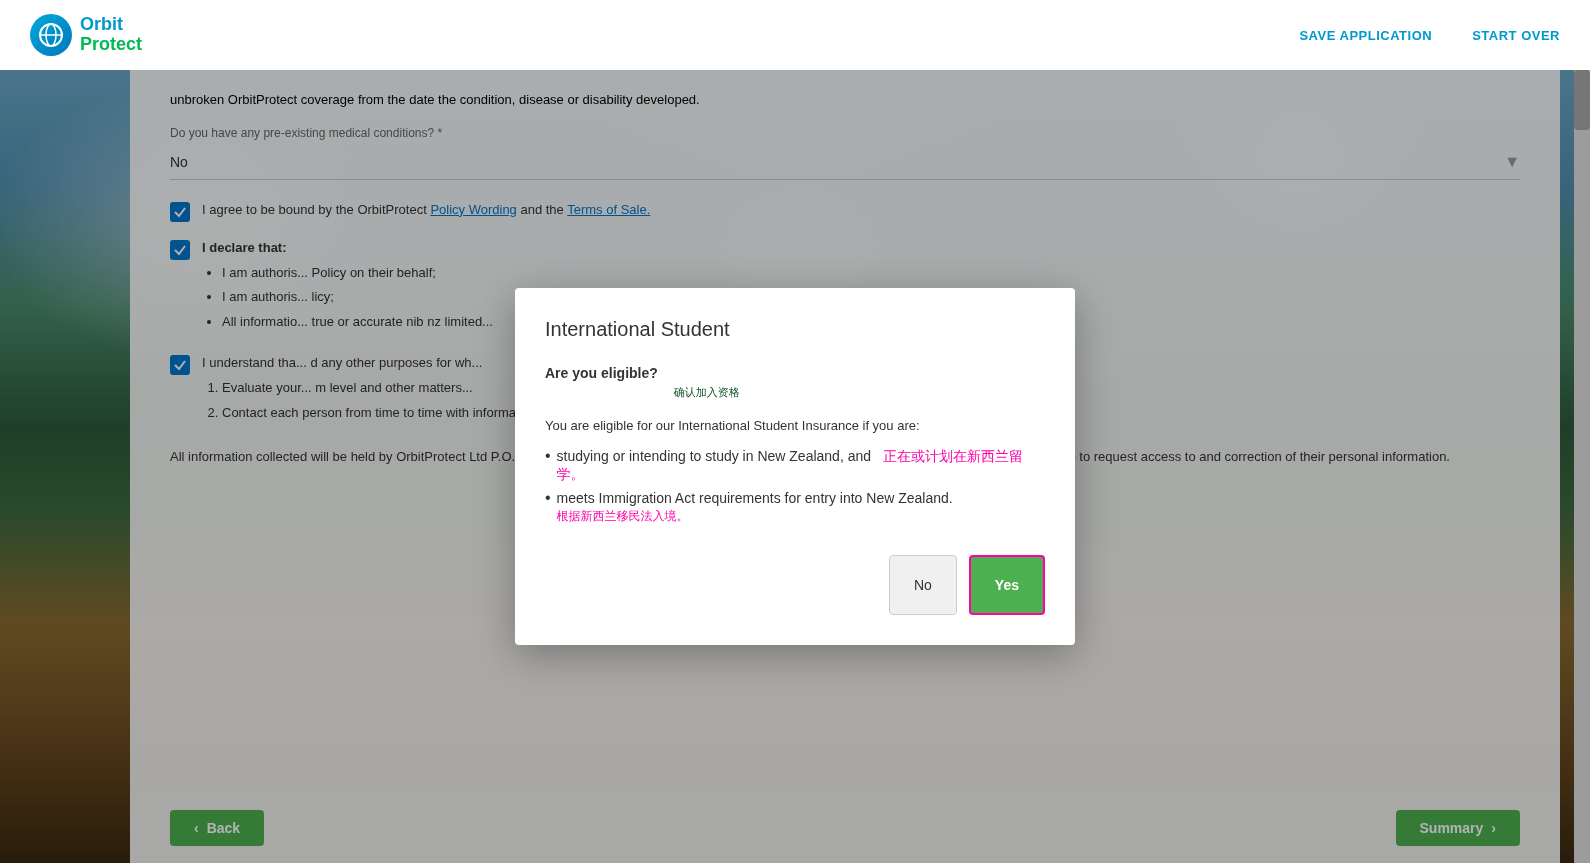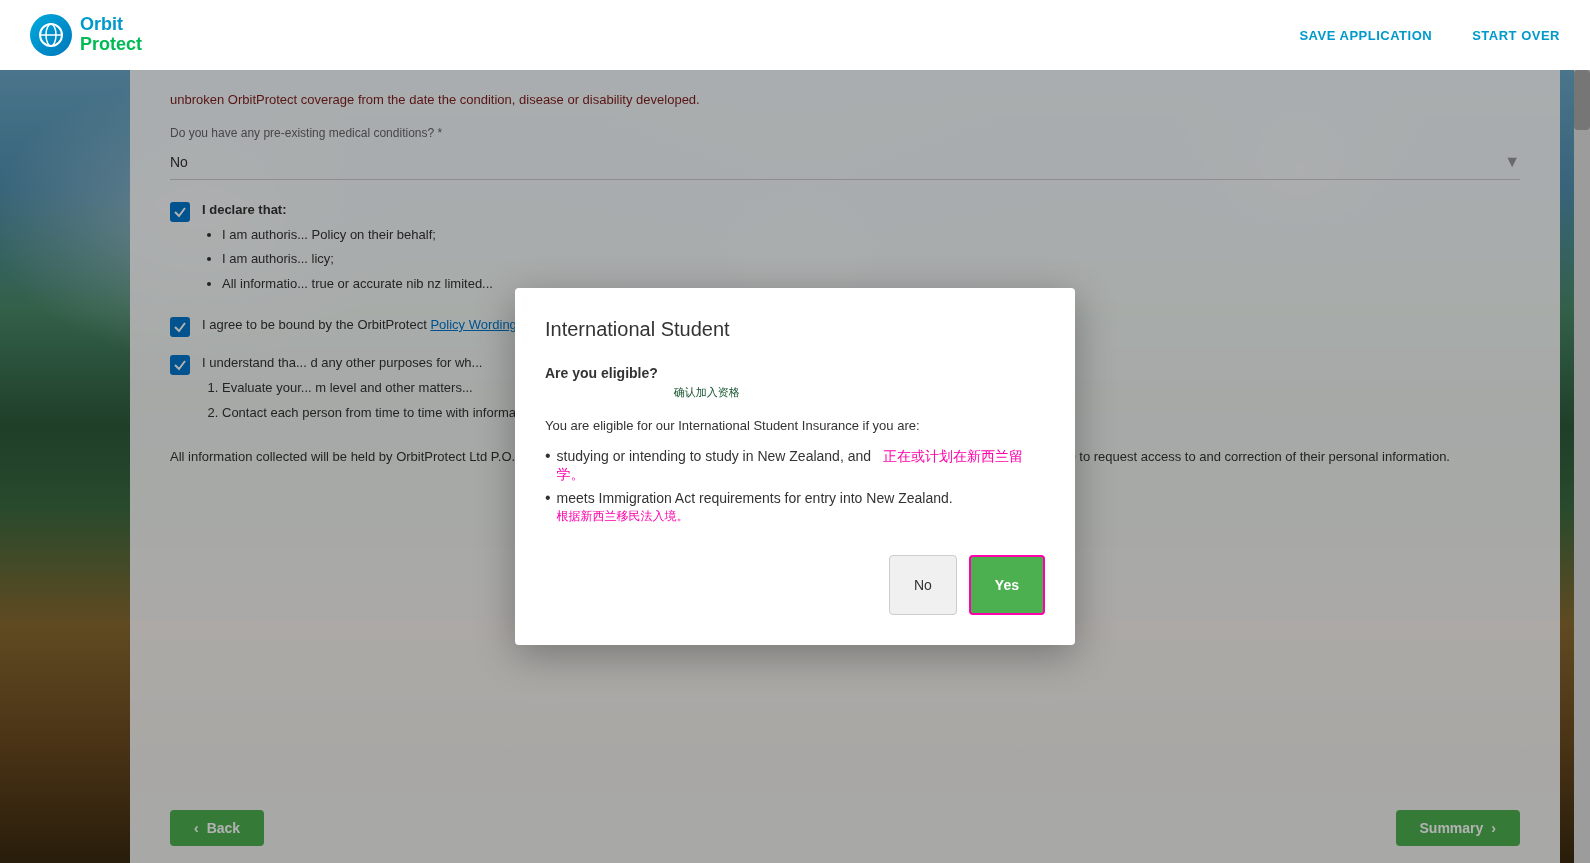--- a/index.html
+++ b/index.html
@@ -111,21 +111,21 @@
       left: 130px;
       right: 30px;
       bottom: 0;
       background: rgba(255,255,255,0.92);
       padding: 20px 40px 80px 40px;
       overflow: hidden;
     }
 
     .content-text {
       font-size: 13px;
-      color: #7f1d1d;
+      color: #000000;
       line-height: 1.6;
       margin-bottom: 15px;
     }
 
     .form-label {
       font-size: 12px;
       color: #666;
       margin-bottom: 5px;
     }
 
@@ -428,37 +428,37 @@
       </div>
     </div>
 
     <div class="checkbox-row">
       <div class="checkbox-box">
         <svg viewBox="0 0 14 14" fill="white">
             <polyline points="2,7 6,11 12,3" stroke="white" stroke-width="2" fill="none"></polyline>
           </svg>
       </div>
       <div class="checkbox-text">
+        I agree to be bound by the OrbitProtect <span class="link-text">Policy Wording</span> and the <span class="link-text">Terms of Sale.</span>
+      </div>
+    </div>
+
+    <div class="checkbox-row">
+      <div class="checkbox-box">
+        <svg viewBox="0 0 14 14" fill="white">
+            <polyline points="2,7 6,11 12,3" stroke="white" stroke-width="2" fill="none"></polyline>
+          </svg>
+      </div>
+      <div class="checkbox-text">
         <strong>I declare that:</strong>
         <ul class="bullet-list">
           <li>I am authoris... Policy on their behalf;</li>
           <li>I am authoris... licy;</li>
           <li>All informatio... true or accurate nib nz limited...</li>
         </ul>
-      </div>
-    </div>
-
-    <div class="checkbox-row">
-      <div class="checkbox-box">
-        <svg viewBox="0 0 14 14" fill="white">
-            <polyline points="2,7 6,11 12,3" stroke="white" stroke-width="2" fill="none"></polyline>
-          </svg>
-      </div>
-      <div class="checkbox-text">
-        I agree to be bound by the OrbitProtect <span class="link-text">Policy Wording</span> and the <span class="link-text">Terms of Sale.</span>
       </div>
     </div>
 
     <div class="checkbox-row">
       <div class="checkbox-box">
         <svg viewBox="0 0 14 14" fill="white">
             <polyline points="2,7 6,11 12,3" stroke="white" stroke-width="2" fill="none"></polyline>
           </svg>
       </div>
       <div class="checkbox-text">

